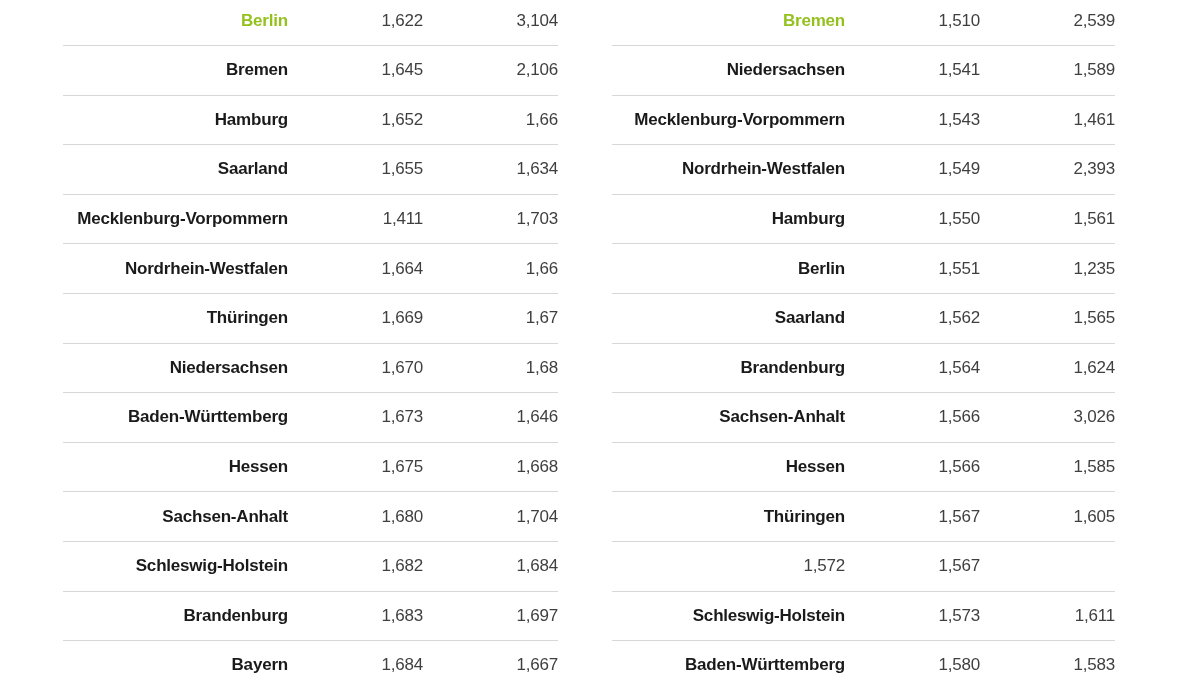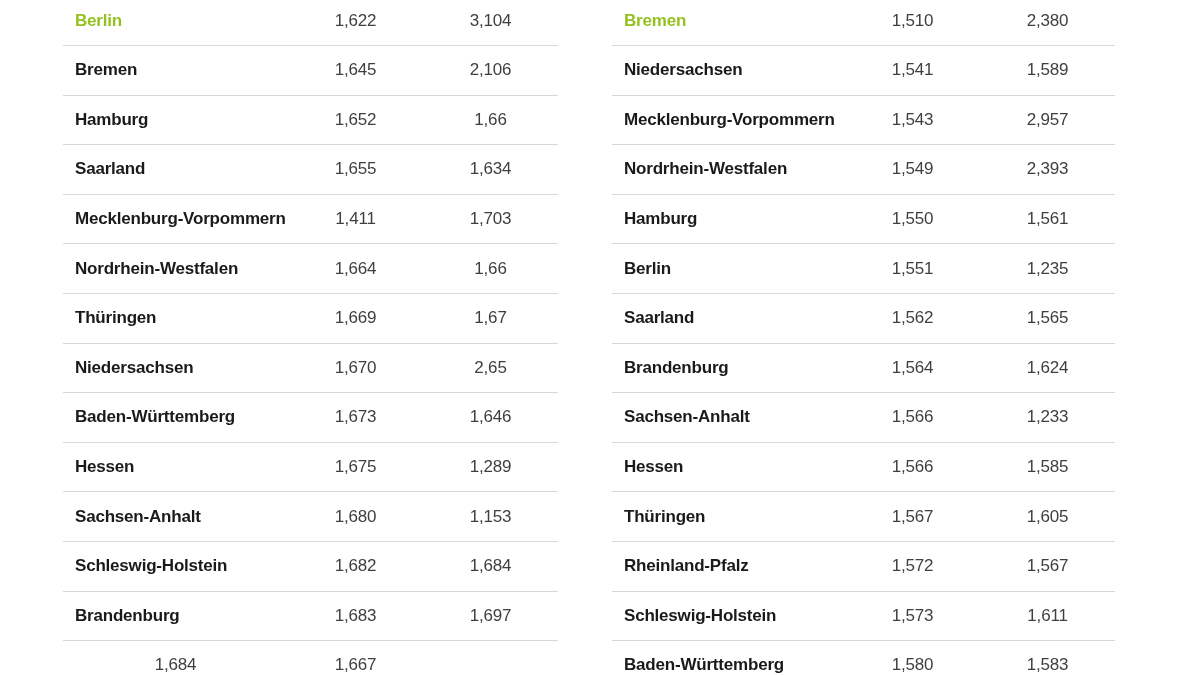--- a/index.html
+++ b/index.html
@@ -33,26 +33,27 @@
   }
   .row:first-child { height: 48px; }
 
   .name {
     padding-left: 12px;
     font-size: 17px;
     font-weight: bold;
     color: var(--name-text, #1a1a1a);
     letter-spacing: -0.2px;
     white-space: nowrap;
+    text-align: right;
   }
   .name.highlight {
     color: var(--accent, #95c11f);
   }
   .num {
-    text-align: center;
+    text-align: right;
     font-size: 17px;
     font-weight: 400;
     color: var(--value-text, #3f3f3f);
     letter-spacing: -0.2px;
   }
 </style>
 </head>
 <body>
 
 <div class="stage">
@@ -95,75 +96,76 @@
 
   <div class="row">
     <span class="name">Thüringen</span>
     <span class="num">1,669</span>
     <span class="num">1,67</span>
   </div>
 
   <div class="row">
     <span class="name">Niedersachsen</span>
     <span class="num">1,670</span>
-    <span class="num">2,65</span>
+    <span class="num">1,68</span>
   </div>
 
   <div class="row">
     <span class="name">Baden-Württemberg</span>
     <span class="num">1,673</span>
     <span class="num">1,646</span>
   </div>
 
   <div class="row">
     <span class="name">Hessen</span>
     <span class="num">1,675</span>
-    <span class="num">1,289</span>
+    <span class="num">1,668</span>
   </div>
 
   <div class="row">
     <span class="name">Sachsen-Anhalt</span>
     <span class="num">1,680</span>
-    <span class="num">1,153</span>
+    <span class="num">1,704</span>
   </div>
 
   <div class="row">
     <span class="name">Schleswig-Holstein</span>
     <span class="num">1,682</span>
     <span class="num">1,684</span>
   </div>
 
   <div class="row">
     <span class="name">Brandenburg</span>
     <span class="num">1,683</span>
     <span class="num">1,697</span>
   </div>
 
   <div class="row">
+    <span class="name">Bayern</span>
     <span class="num">1,684</span>
     <span class="num">1,667</span>
   </div>
 </section>
   <section class="data-table right" data-table="1">
   <div class="row">
     <span class="name highlight">Bremen</span>
     <span class="num">1,510</span>
-    <span class="num">2,380</span>
+    <span class="num">2,539</span>
   </div>
 
   <div class="row">
     <span class="name">Niedersachsen</span>
     <span class="num">1,541</span>
     <span class="num">1,589</span>
   </div>
 
   <div class="row">
     <span class="name">Mecklenburg-Vorpommern</span>
     <span class="num">1,543</span>
-    <span class="num">2,957</span>
+    <span class="num">1,461</span>
   </div>
 
   <div class="row">
     <span class="name">Nordrhein-Westfalen</span>
     <span class="num">1,549</span>
     <span class="num">2,393</span>
   </div>
 
   <div class="row">
     <span class="name">Hamburg</span>
@@ -185,37 +187,36 @@
 
   <div class="row">
     <span class="name">Brandenburg</span>
     <span class="num">1,564</span>
     <span class="num">1,624</span>
   </div>
 
   <div class="row">
     <span class="name">Sachsen-Anhalt</span>
     <span class="num">1,566</span>
-    <span class="num">1,233</span>
+    <span class="num">3,026</span>
   </div>
 
   <div class="row">
     <span class="name">Hessen</span>
     <span class="num">1,566</span>
     <span class="num">1,585</span>
   </div>
 
   <div class="row">
     <span class="name">Thüringen</span>
     <span class="num">1,567</span>
     <span class="num">1,605</span>
   </div>
 
   <div class="row">
-    <span class="name">Rheinland-Pfalz</span>
     <span class="num">1,572</span>
     <span class="num">1,567</span>
   </div>
 
   <div class="row">
     <span class="name">Schleswig-Holstein</span>
     <span class="num">1,573</span>
     <span class="num">1,611</span>
   </div>
 

